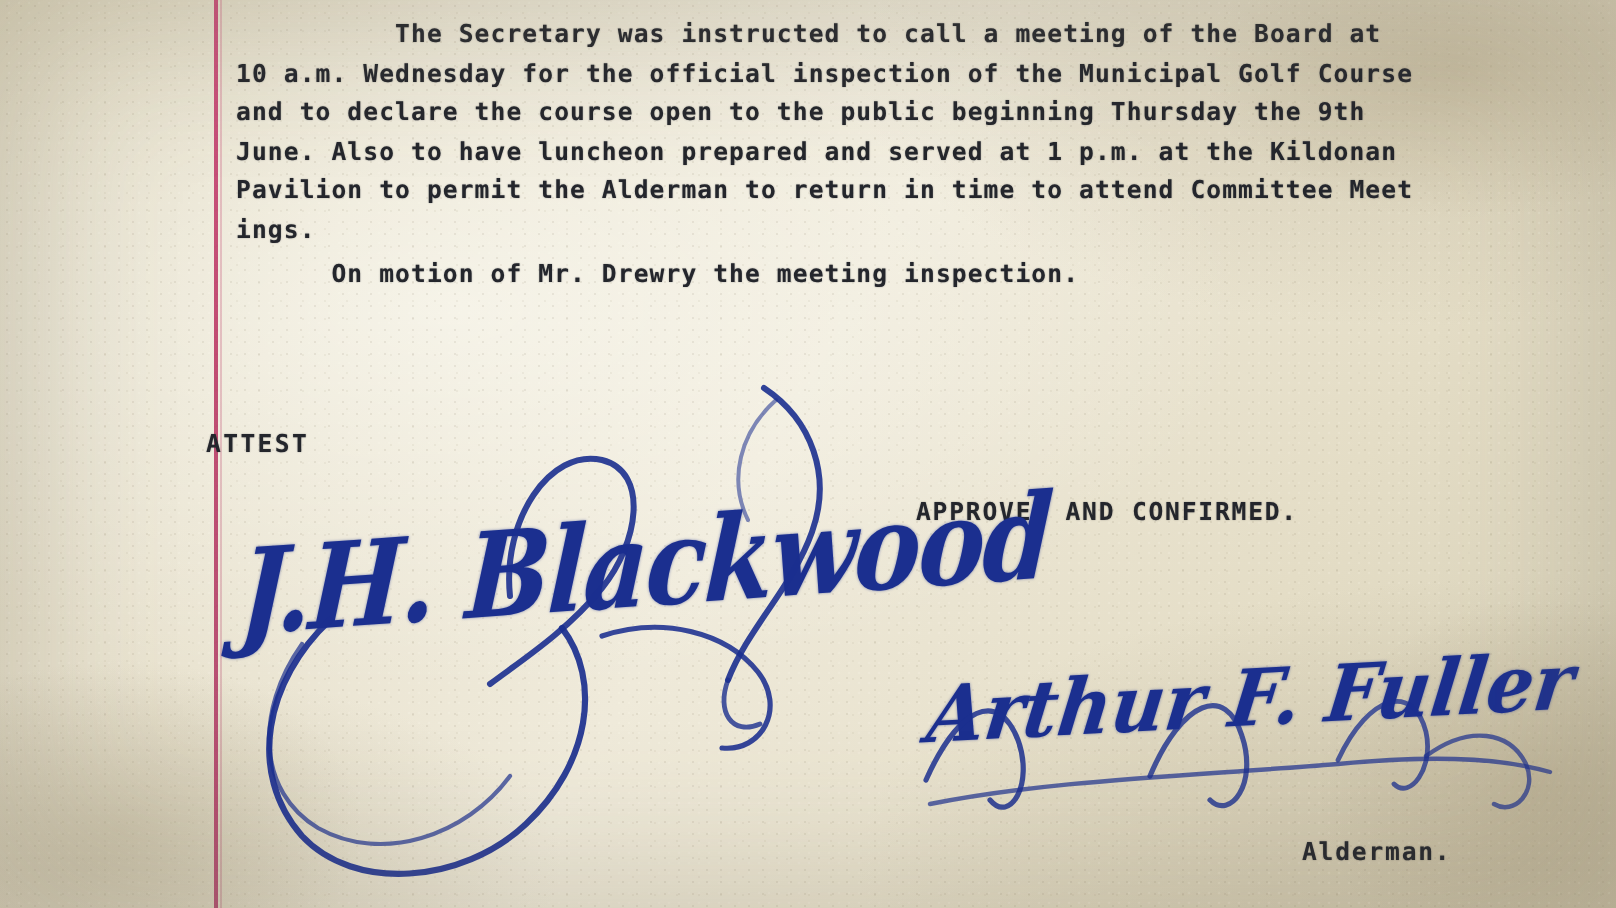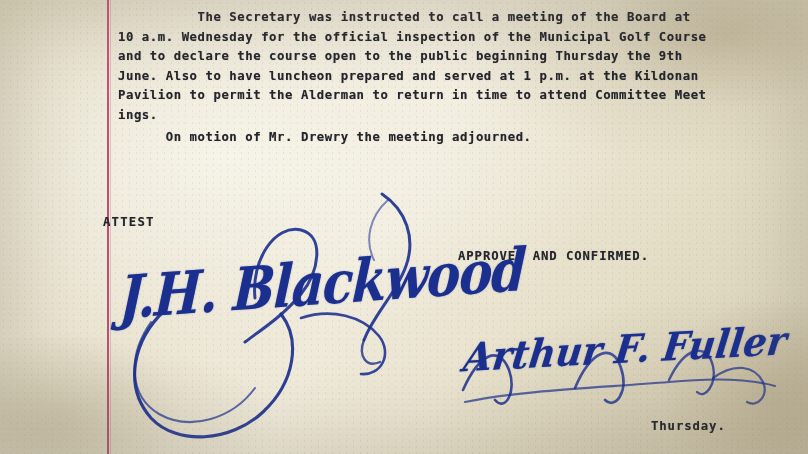--- a/index.html
+++ b/index.html
@@ -153,28 +153,28 @@
   <div class="margin-rule"></div>
   <div class="margin-rule second"></div>
 
   <div class="typed" id="body-para">          The Secretary was instructed to call a meeting of the Board at
 10 a.m. Wednesday for the official inspection of the Municipal Golf Course
 and to declare the course open to the public beginning Thursday the 9th
 June. Also to have luncheon prepared and served at 1 p.m. at the Kildonan
 Pavilion to permit the Alderman to return in time to attend Committee Meet
 ings.</div>
 
-  <div class="typed" id="motion-para">      On motion of Mr. Drewry the meeting adjourned.</div>
+  <div class="typed" id="motion-para">      On motion of Mr. Drewry the meeting inspection.</div>
 
   <div class="typed" id="attest-label">ATTEST</div>
 
   <div class="typed" id="approved-label">APPROVED AND CONFIRMED.</div>
 
 
-  <div class="typed" id="chairman-label">Thursday.</div>
+  <div class="typed" id="chairman-label">Alderman.</div>
 
   <div class="sig" id="sig-secretary">J.H. Blackwood</div>
 
   <svg class="flourish" width="330" height="260" viewBox="0 0 330 260" style="left:105px;top:190px;">
     <g fill="none" stroke="#1b2f8f" stroke-linecap="round">
 
       <path d="M60 120 C28 150 18 196 46 228 C72 256 126 252 158 222 C190 192 196 150 176 124" stroke-width="3.1" opacity="0.92"></path>
       <path d="M46 132 C22 166 24 206 54 224 C86 242 128 228 150 198" stroke-width="2.1" opacity="0.7"></path>
 
       <path d="M150 108 C146 70 170 34 196 40 C220 46 214 82 196 104 C178 126 156 140 140 152" stroke-width="3.0" opacity="0.9"></path>

